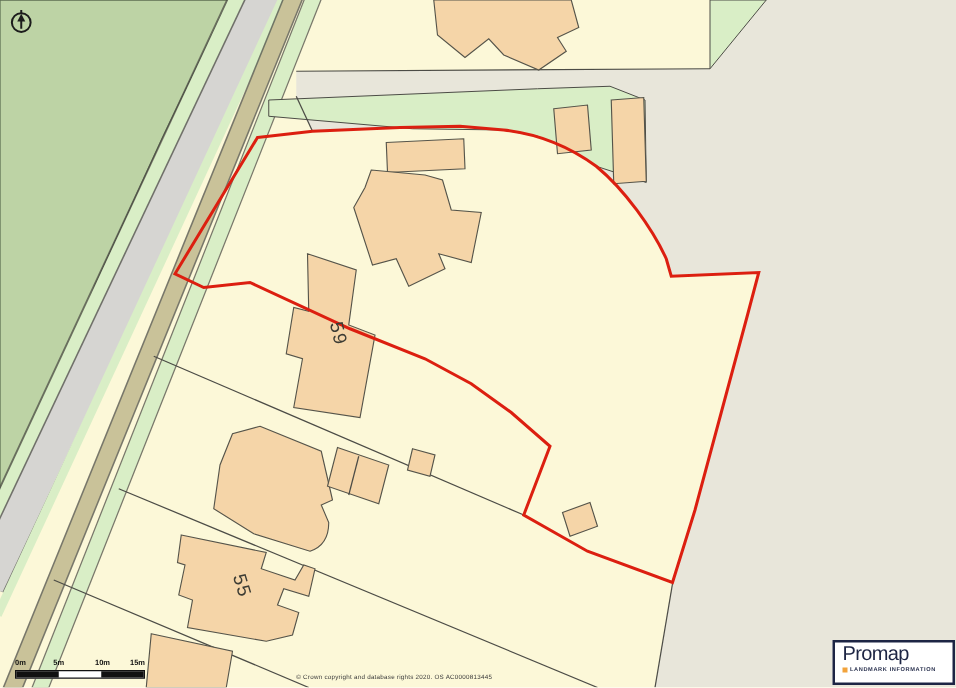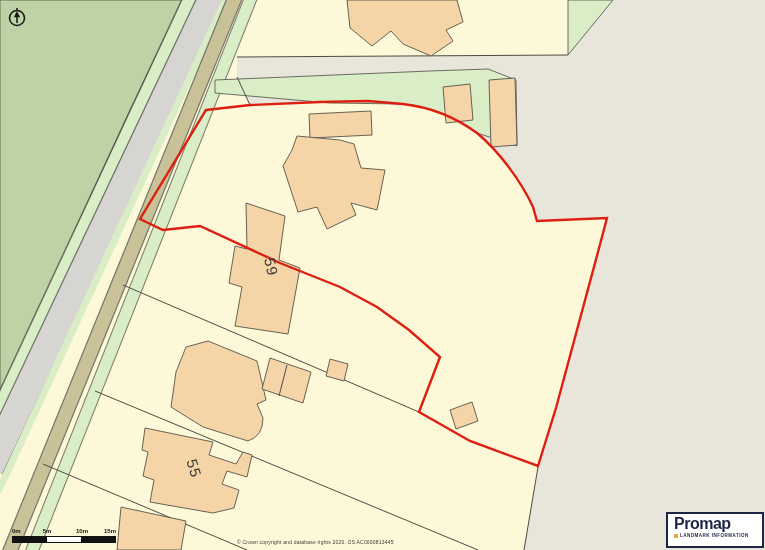--- a/index.html
+++ b/index.html
@@ -24,21 +24,21 @@
   .scalebar .labels{position:relative;height:7px;font-size:6px;font-weight:bold;color:#111;}
   .scalebar .labels span{position:absolute;top:0;transform:translateX(-50%);}
   .scalebar .labels span:first-child{transform:none;}
   .scalebar .labels span:last-child{transform:translateX(-100%);}
   .scalebar .bar{margin-top:1px;height:5px;border:1px solid #111;display:flex;background:#fff;}
   .scalebar .bar i{flex:1;display:block;}
   .scalebar .bar i.b{background:#111;}
   .copyright{position:absolute;left:237px;top:539px;font-size:5px;color:#3a3a3a;letter-spacing:.2px;}
   .promap{position:absolute;right:1px;bottom:2px;width:88px;height:31px;background:#fff;
           border:2px solid var(--logo_navy);padding:1px 0 0 6px;}
-  .promap .name{font-size:16px;font-weight:700;color:var(--logo_navy);letter-spacing:-.5px;line-height:17px;}
+  .promap .name{font-size:16px;font-weight:400;color:var(--logo_navy);letter-spacing:-.5px;line-height:17px;}
   .promap .tagrow{display:flex;align-items:center;gap:2px;margin-top:1px;}
   .promap .dot{width:4px;height:4px;background:var(--logo_orange);display:inline-block;}
   .promap .tagline{font-size:4.5px;font-weight:bold;color:var(--logo_navy);letter-spacing:.5px;}
 </style>
 </head>
 <body>
 
 <div class="stage">
 
   <svg width="765" height="550" viewBox="0 0 765 550">

